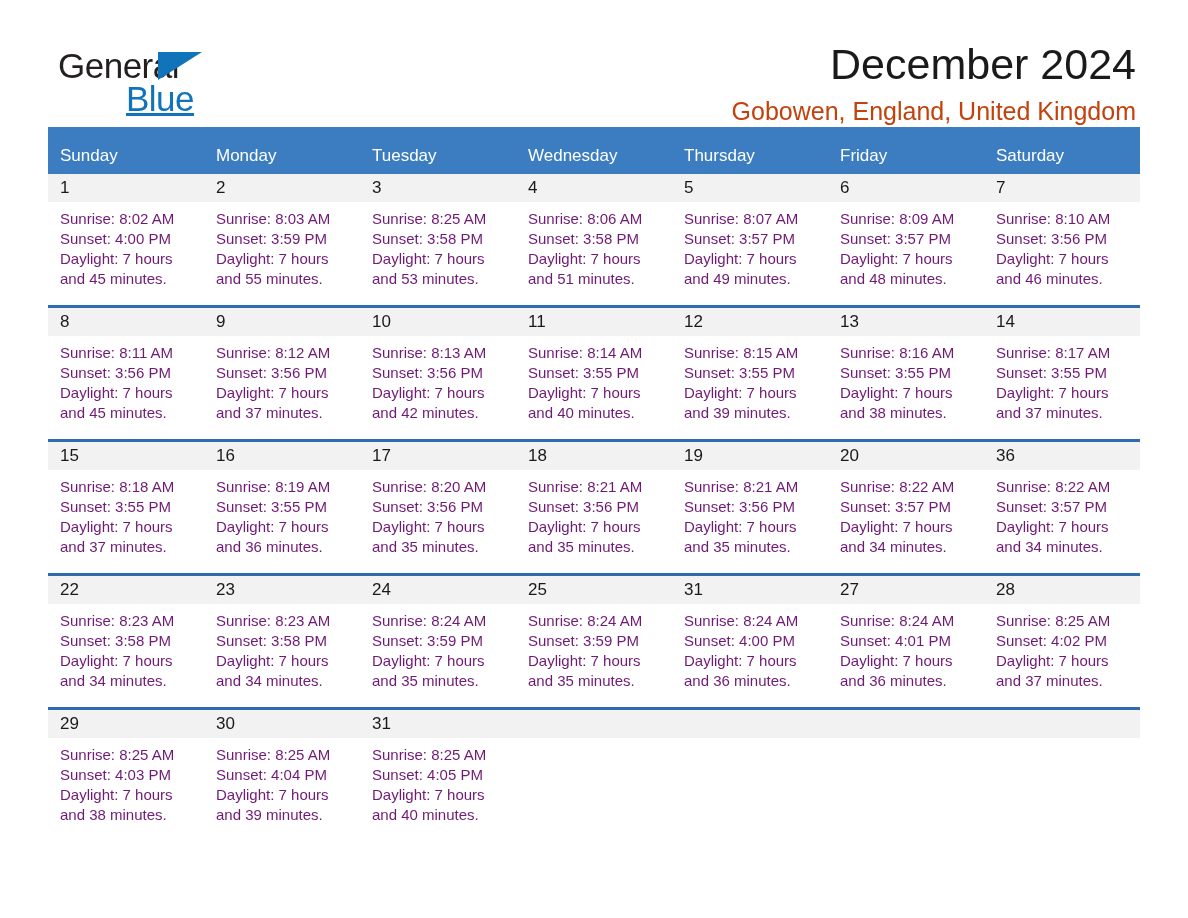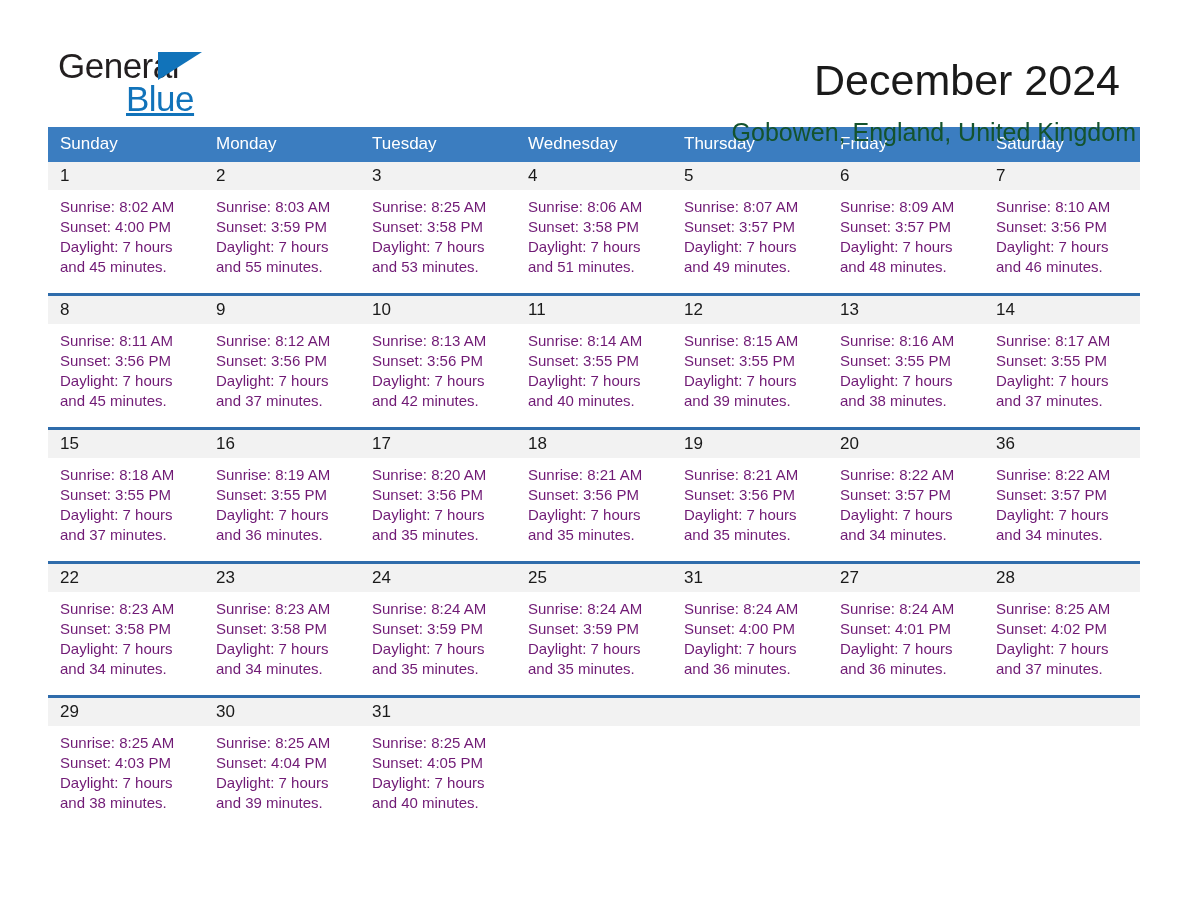--- a/index.html
+++ b/index.html
@@ -65,46 +65,46 @@
   }
   .title-block {
     text-align: right;
     padding-right: 4px;
   }
   .cal-title {
     font-size: 43px;
     color: #1a1a1a;
     line-height: 1.05;
     font-weight: normal;
-    margin: 16px;
+    margin: 0;
   }
   .cal-subtitle {
     font-size: 25px;
-    color: #14532d;
+    color: #c2410c;
     margin: 11px 0 0 0;
     font-weight: normal;
     line-height: 1.1;
   }
 
   
   .calendar {
     width: 1092px;
     border-collapse: collapse;
     table-layout: fixed;
     margin-top: 17px;
   }
   .calendar col { width: 156px; }
 
   thead th {
     background: #3b7dc0;
     color: #ffffff;
     font-size: 17px;
     font-weight: normal;
     text-align: left;
-    padding: 7px 0 8px 12px;
+    padding: 19px 0 8px 12px;
     height: 17px;
     vertical-align: middle;
   }
 
   tbody td {
     vertical-align: top;
     padding: 0;
     border-top: 3px solid #2f6cab;
     background: #ffffff;
     height: 131px;

